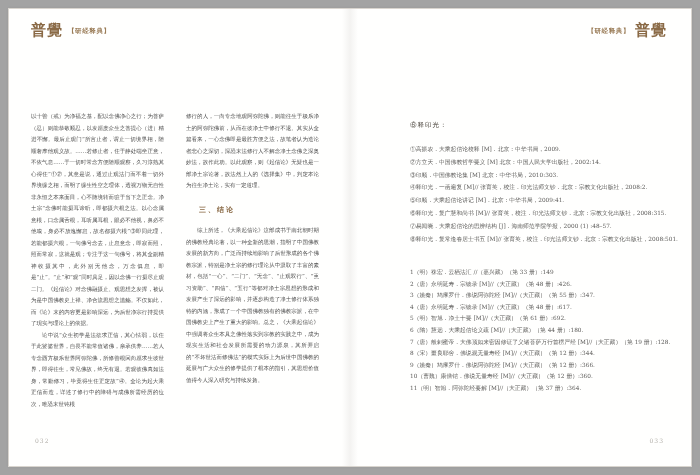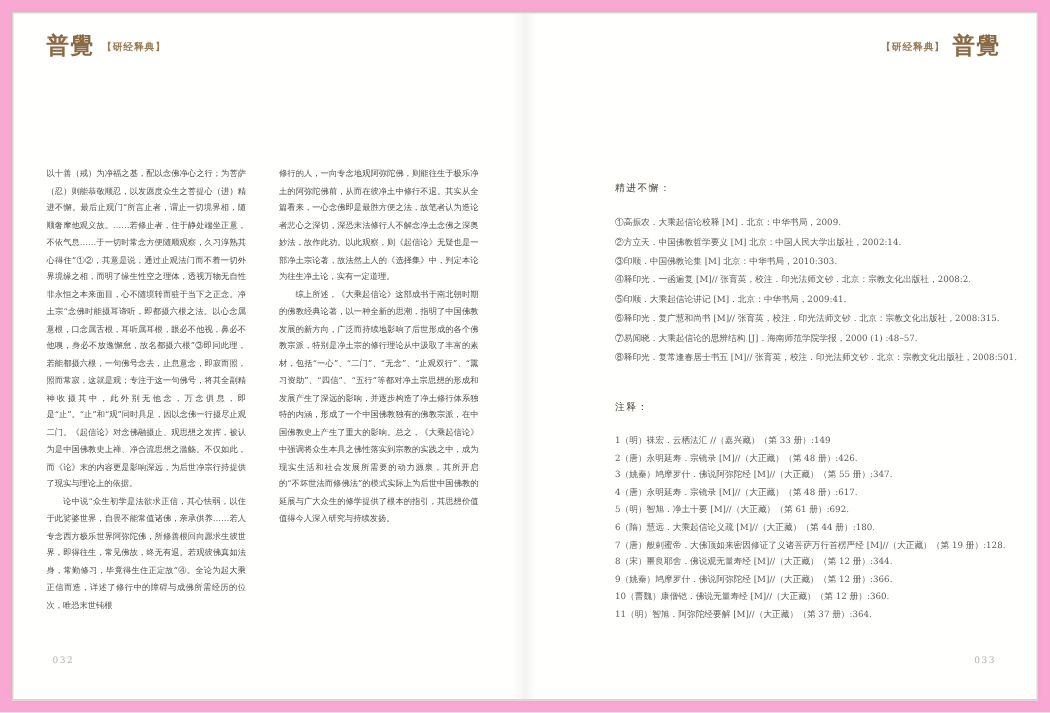--- a/index.html
+++ b/index.html
@@ -1,16 +1,16 @@
 <!DOCTYPE html>
 <html><head>
 <meta charset="utf-8">
 <style>
   html,body{margin:0;padding:0;background:#f0efec;}
-  .stage{position:relative;width:700px;height:475px;background:#f9a8d4;overflow:hidden;
+  .stage{position:relative;width:700px;height:475px;background:#a3a3a3;overflow:hidden;
          font-family:"DejaVu Serif","Liberation Serif",serif;}
   .spread{position:absolute;left:8px;top:8px;width:682px;height:457px;background:#fffffe;
           border:1px solid #d9d5cf;box-shadow:0 0 3px rgba(0,0,0,0.06);}
   .seam{position:absolute;left:50%;top:0;bottom:0;width:16px;transform:translateX(-50%);
         background:linear-gradient(90deg,rgba(0,0,0,0) 0%,rgba(90,80,70,0.07) 50%,rgba(0,0,0,0) 100%);}
   .page{position:absolute;top:0;height:100%;width:341px;}
   .page.left{left:0;}
   .page.right{right:0;}
 
   .masthead{position:absolute;top:13px;display:flex;align-items:center;gap:5px;color:#8a6a46;}
@@ -54,46 +54,46 @@
         <span class="tag">【研经释典】</span>
       </header>
 
       <div class="col c1">
         <p>以十善（戒）为净福之基，配以念佛净心之行；为菩萨（忍）则能恭敬顺忍，以发愿度众生之菩提心（进）精进不懈。最后止观门“所言止者，谓止一切境界相，随顺奢摩他观义故。……若修止者，住于静处端坐正意，不依气息……于一切时常念方便随顺观察，久习淳熟其心得住”①②，其意是说，通过止观法门而不着一切外界境缘之相，而明了缘生性空之理体，透视万物无自性非永恒之本来面目，心不随境转而驻于当下之正念。净土宗“念佛时能摄耳谛听，即都摄六根之法。以心念属意根，口念属舌根，耳听属耳根，眼必不他视，鼻必不他嗅，身必不放逸懈怠，故名都摄六根”③即同此理，若能都摄六根，一句佛号念去，止息意念，即寂而照，照而常寂，这就是观；专注于这一句佛号，将其全副精神收摄其中，此外别无他念，万念俱息，即是“止”。“止”和“观”同时具足，因以念佛一行摄尽止观二门。《起信论》对念佛融摄止、观思想之发挥，被认为是中国佛教史上禅、净合流思想之滥觞。不仅如此，而《论》末的内容更是影响深远，为后世净宗行持提供了现实与理论上的依据。</p>
         <p class="indent">论中说“众生初学是法欲求正信，其心怯弱，以住于此娑婆世界，自畏不能常值诸佛，亲承供养……若人专念西方极乐世界阿弥陀佛，所修善根回向愿求生彼世界，即得往生，常见佛故，终无有退。若观彼佛真如法身，常勤修习，毕竟得生住正定故”④。全论为起大乘正信而造，详述了修行中的障碍与成佛所需经历的位次，唯恐末世钝根</p>
       </div>
 
       <div class="col c2">
         <p>修行的人，一向专念地观阿弥陀佛，则能往生于极乐净土的阿弥陀佛前，从而在彼净土中修行不退。其实从全篇看来，一心念佛即是最胜方便之法，故笔者认为造论者悲心之深切，深恐末法修行人不解念净土念佛之深奥妙法，故作此劝。以此观察，则《起信论》无疑也是一部净土宗论著，故法然上人的《选择集》中，判定本论为往生净土论，实有一定道理。</p>
+        <h3 class="section-heading">三、结论</h3>
         <p class="indent">综上所述，《大乘起信论》这部成书于南北朝时期的佛教经典论著，以一种全新的思潮，指明了中国佛教发展的新方向，广泛而持续地影响了后世形成的各个佛教宗派，特别是净土宗的修行理论从中汲取了丰富的素材，包括“一心”、“二门”、“无念”、“止观双行”、“熏习资助”、“四信”、“五行”等都对净土宗思想的形成和发展产生了深远的影响，并逐步构造了净土修行体系独特的内涵，形成了一个中国佛教独有的佛教宗派，在中国佛教史上产生了重大的影响。总之，《大乘起信论》中强调将众生本具之佛性落实到宗教的实践之中，成为现实生活和社会发展所需要的动力源泉，其所开启的“不坏世法而修佛法”的模式实际上为后世中国佛教的延展与广大众生的修学提供了根本的指引，其思想价值值得今人深入研究与持续发扬。</p>
       </div>
 
       <div class="pagenum pn-left">032</div>
     </section>
 
     <section class="page right">
       <header class="masthead mh-right">
         <span class="tag">【研经释典】</span>
         <span class="brand">普覺</span>
       </header>
 
       <div class="refs">
-        <div class="block-heading">精进不懈：</div>
+        <div class="block-heading">⑥释印光：</div>
         <div class="ref-item">①高振农．大乘起信论校释 [M]．北京：中华书局，2009.</div>
         <div class="ref-item">②方立天．中国佛教哲学要义 [M] 北京：中国人民大学出版社，2002:14.</div>
         <div class="ref-item">③印顺．中国佛教论集 [M] 北京：中华书局，2010:303.</div>
         <div class="ref-item">④释印光．一函遍复 [M]// 张育英，校注．印光法师文钞．北京：宗教文化出版社，2008:2.</div>
         <div class="ref-item">⑤印顺．大乘起信论讲记 [M]．北京：中华书局，2009:41.</div>
         <div class="ref-item">⑥释印光．复广慧和尚书 [M]// 张育英，校注．印光法师文钞．北京：宗教文化出版社，2008:315.</div>
         <div class="ref-item">⑦易闻晓．大乘起信论的思辨结构 [J]．海南师范学院学报，2000 (1) :48–57.</div>
         <div class="ref-item">⑧释印光．复常逢春居士书五 [M]// 张育英，校注．印光法师文钞．北京：宗教文化出版社，2008:501.</div>
       </div>
 
       <div class="notes">
-        <div class="block-heading">注释：</div>
         <div class="note-item">1（明）袾宏．云栖法汇 //（嘉兴藏）（第 33 册）:149</div>
         <div class="note-item">2（唐）永明延寿．宗镜录 [M]//（大正藏）（第 48 册）:426.</div>
         <div class="note-item">3（姚秦）鸠摩罗什．佛说阿弥陀经 [M]//（大正藏）（第 55 册）:347.</div>
         <div class="note-item">4（唐）永明延寿．宗镜录 [M]//（大正藏）（第 48 册）:617.</div>
         <div class="note-item">5（明）智旭．净土十要 [M]//（大正藏）（第 61 册）:692.</div>
         <div class="note-item">6（隋）慧远．大乘起信论义疏 [M]//（大正藏）（第 44 册）:180.</div>
         <div class="note-item">7（唐）般剌蜜帝．大佛顶如来密因修证了义诸菩萨万行首楞严经 [M]//（大正藏）（第 19 册）:128.</div>
         <div class="note-item">8（宋）畺良耶舍．佛说观无量寿经 [M]//（大正藏）（第 12 册）:344.</div>
         <div class="note-item">9（姚秦）鸠摩罗什．佛说阿弥陀经 [M]//（大正藏）（第 12 册）:366.</div>
         <div class="note-item">10（曹魏）康僧铠．佛说无量寿经 [M]//（大正藏）（第 12 册）:360.</div>

